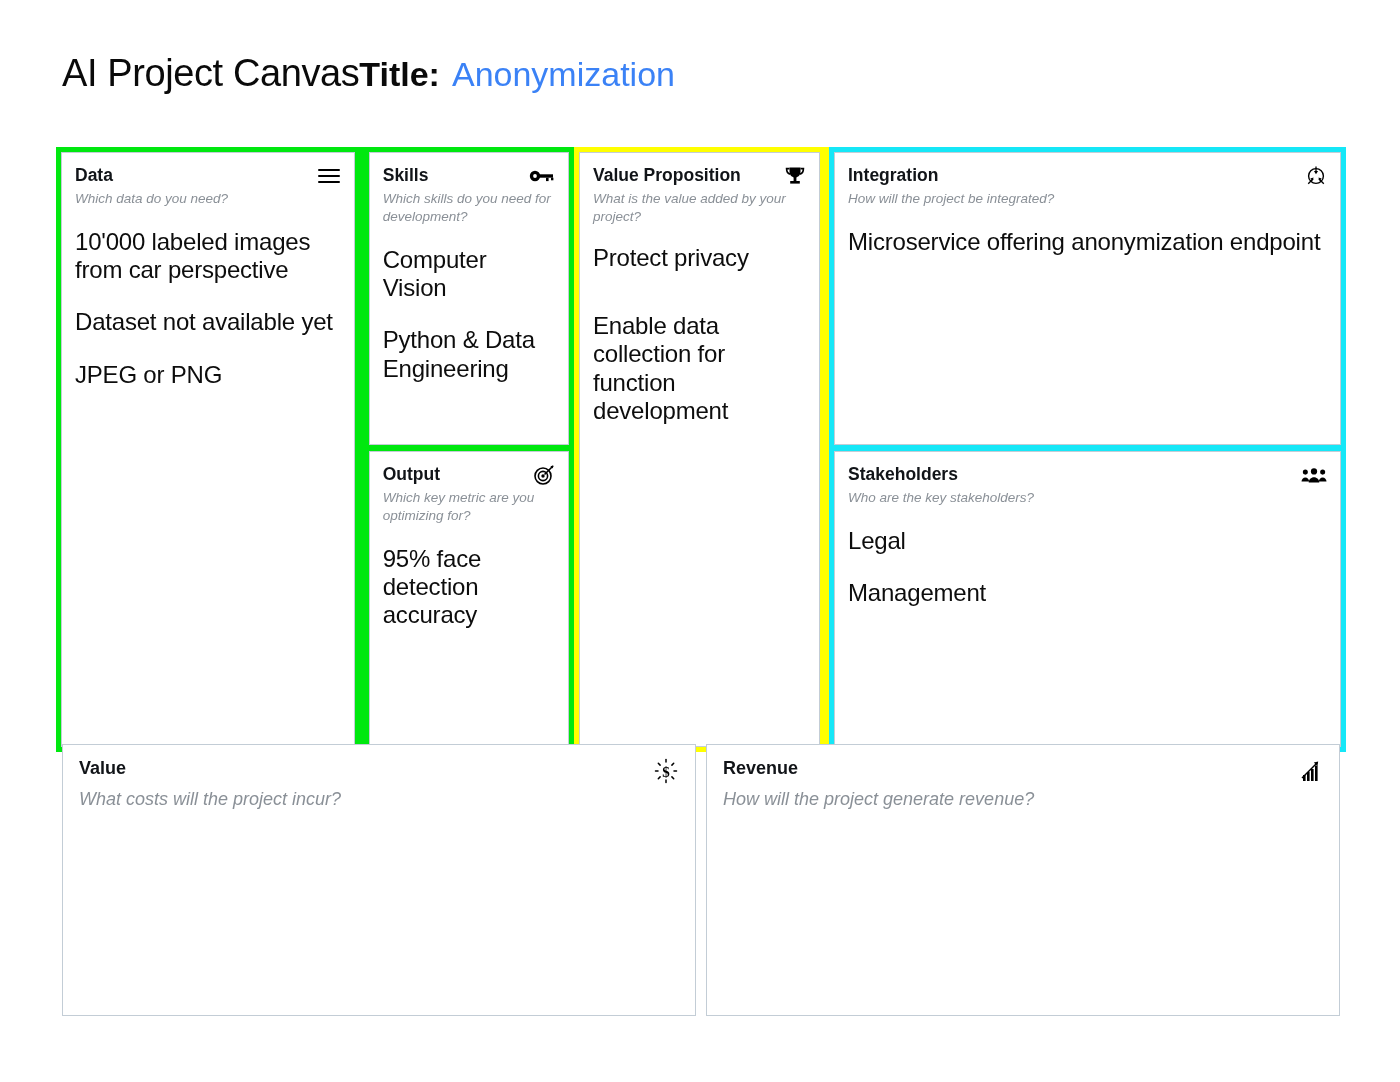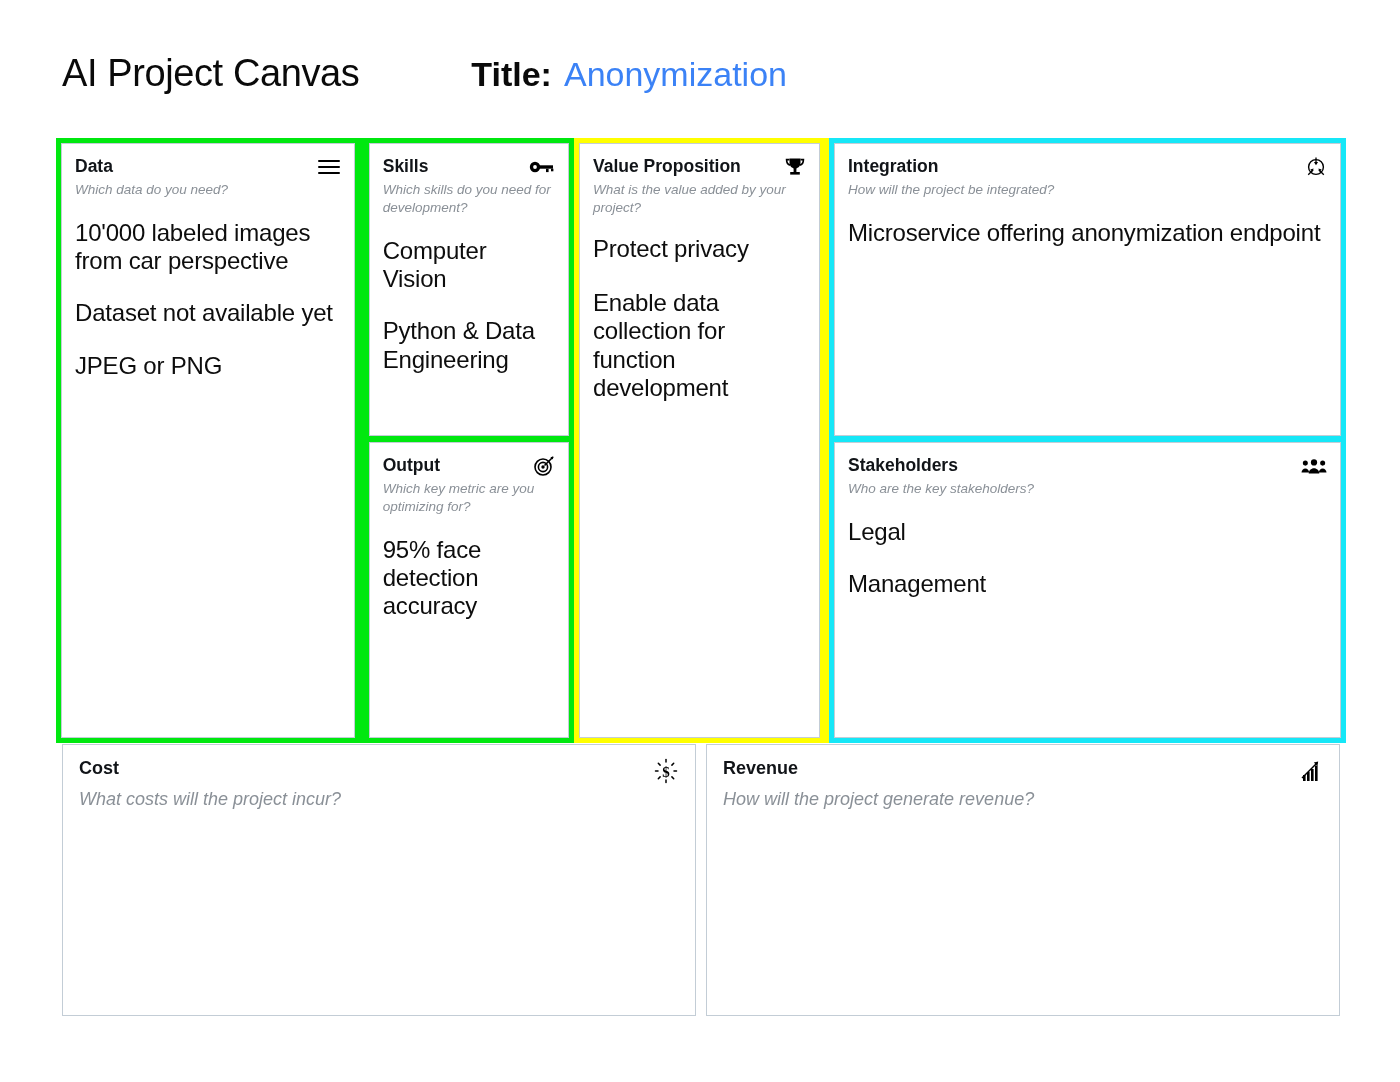--- a/index.html
+++ b/index.html
@@ -14,31 +14,30 @@
   
   .header {
     position: absolute; left: 62px; top: 52px;
     display: flex; align-items: baseline;
   }
   .canvas-title {
     font-size: 38px; font-weight: normal; color: #0a0a0a;
     letter-spacing: -0.4px;
   }
   .title-label {
-    margin-left: 112px;
     font-size: 34px; font-weight: bold; color: #0a0a0a;
   }
   .title-value {
     margin-left: 12px;
     font-size: 34px; font-weight: normal; color: #3b82f6;
   }
 
   
   .band {
-    position: absolute; left: 56px; top: 138px;
+    position: absolute; left: 56px; top: 147px;
     width: 1290px; height: 605px;
     display: flex; align-items: stretch;
   }
   .group { display: flex; align-items: stretch; }
   .group.green  { background: #00e80f; width: 518px; padding: 5px; }
   .group.yellow { background: #ffff00; width: 255px; padding: 5px 9px 5px 5px; }
   .group.cyan   { background: #16e7f7; width: 517px; padding: 5px; }
 
   .col { display: flex; flex-direction: column; flex: 1 1 auto; }
   .col + .col { margin-left: 14px; }
@@ -75,21 +74,21 @@
   }
   .card-body { margin-top: 20px; }
   .entry {
     font-size: 24px; color: #0d0d0d; line-height: 1.18;
     letter-spacing: -0.2px;
   }
   .entry + .entry { margin-top: 24px; }
 
   
   .col-value .card-body { margin-top: 18px; }
-  .col-value .entry + .entry { margin-top: 26px; }
+  .col-value .entry + .entry { margin-top: 40px; }
 
   
   .bottom {
     position: absolute; left: 62px; top: 744px;
     width: 1278px; height: 272px;
     display: flex; gap: 10px;
   }
   .wide-card {
     flex: 1 1 0; background: #fff;
     border: 1px solid #c3cdd6;
@@ -254,21 +253,21 @@
         </div>
       </div>
 
     </div>
   </div>
 
   <div class="bottom">
 
     <div class="wide-card">
       <div class="card-head">
-        <div class="card-title">Cost</div>
+        <div class="card-title">Value</div>
         <div class="card-icon">
           <svg width="26" height="26" viewBox="0 0 26 26">
             <text x="13" y="19" font-family="Liberation Serif, serif" font-size="15" font-weight="bold" text-anchor="middle" fill="#000">$</text>
             <g stroke="#000" stroke-width="1.5" stroke-linecap="round">
               <line x1="13" y1="1.5" x2="13" y2="4"></line>
               <line x1="13" y1="22" x2="13" y2="24.5"></line>
               <line x1="2.5" y1="13" x2="5" y2="13"></line>
               <line x1="21" y1="13" x2="23.5" y2="13"></line>
               <line x1="5.3" y1="5.3" x2="7.1" y2="7.1"></line>
               <line x1="18.9" y1="18.9" x2="20.7" y2="20.7"></line>

